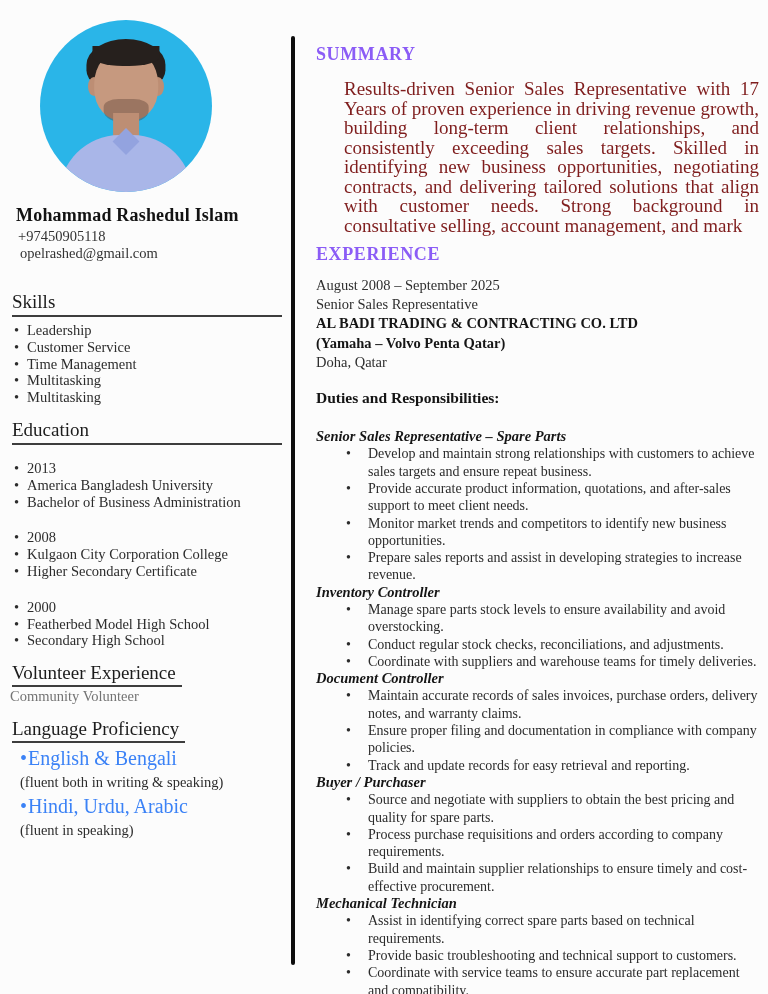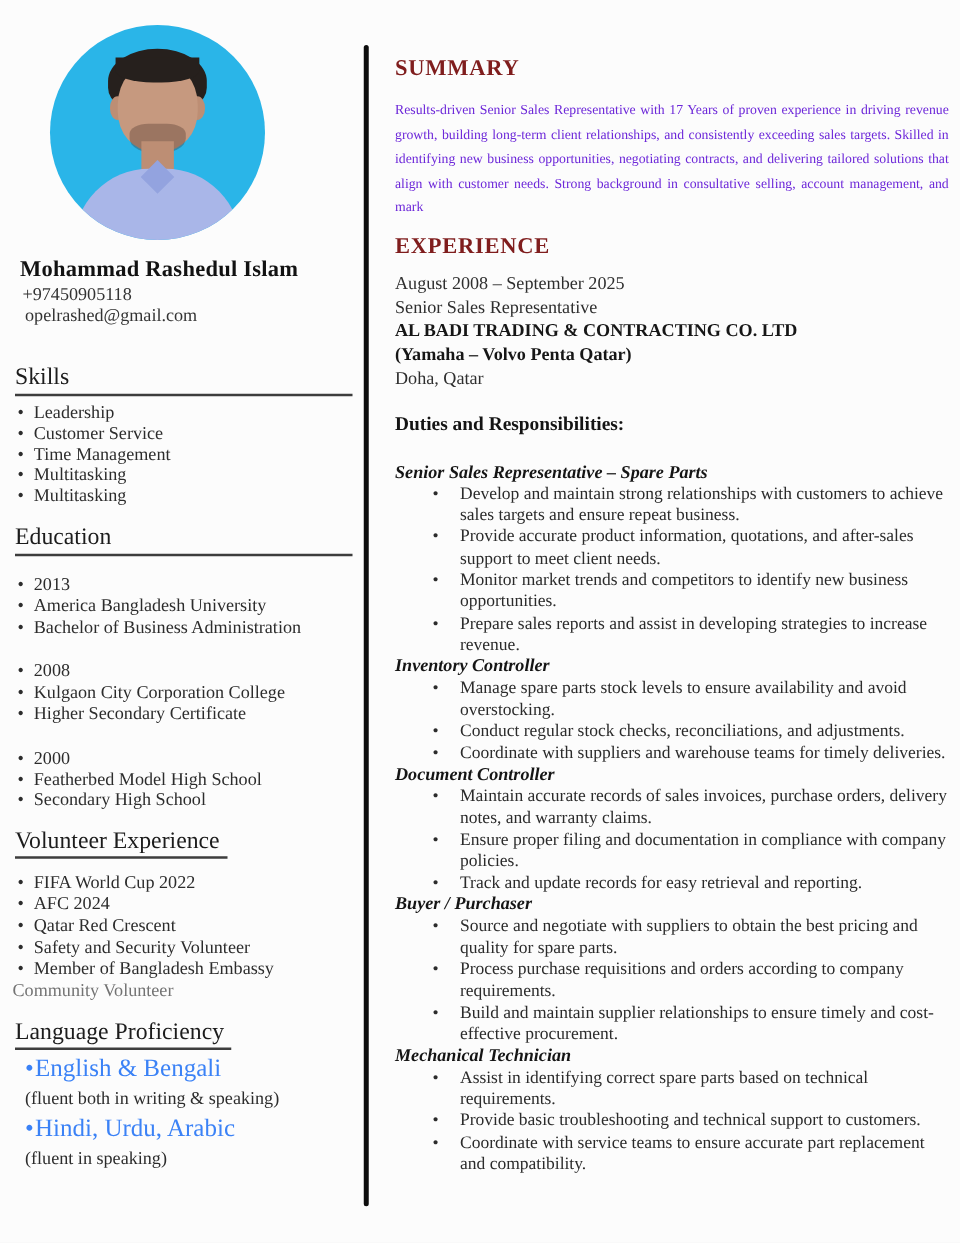--- a/index.html
+++ b/index.html
@@ -92,28 +92,28 @@
   .vol-list li{line-height:17.2px;}
   .vol-cont{font-size:14.5px;line-height:17px;color:#737373;margin:1px 0 0 0;}
   .lang-wrap{margin:6px 0 0 10px;}
   .lang-label{font-size:20px;line-height:17px;color:#3b82f6;margin-top:7px;}
   .lang-label::before{content:"\2022";margin-right:1px;}
   .lang-note{font-size:14.5px;line-height:17px;color:#2c2c2c;margin-top:7px;}
 
   
   .main{position:absolute;left:316px;top:0;width:443px;}
   .main-h{
-    font-size:18px;font-weight:bold;color:#7f1d1d;letter-spacing:.6px;
+    font-size:18px;font-weight:bold;color:#8b5cf6;letter-spacing:.6px;
     line-height:21px;
   }
   .main-h.summary{margin-top:44px;}
   .main-h.experience{margin-top:9px;}
   .summary-text{
-    margin-top:14px;font-size:11px;line-height:19.5px;
-    text-align:justify;color:#6d28d9;
+    margin-top:14px;font-size:19px;line-height:19.5px;
+    text-align:justify;color:#7f1d1d;margin-left:28px;
   }
   .exp-lines{margin-top:11px;font-size:14.5px;line-height:19.2px;color:#2e2e2e;}
   .exp-lines .b{font-weight:bold;color:#161616;}
   .duties-h{
     margin-top:17px;font-size:15.5px;font-weight:bold;color:#141414;
     line-height:18px;
   }
   .duty-title{
     font-size:14.5px;font-weight:bold;color:#151515;line-height:17.3px;font-style:italic;
   }
@@ -176,27 +176,20 @@
       <ul class="side-list edu-group" style="margin-bottom:0">
         <li>2000</li>
         <li>Featherbed Model High School</li>
         <li>Secondary High School</li>
       </ul>
     </div>
 
     <div class="side-h-under">
       <span>Volunteer Experience</span>
     </div>
-    <ul class="side-list vol-list" style="margin-top:11px">
-      <li>FIFA World Cup 2022</li>
-      <li>AFC 2024</li>
-      <li>Qatar Red Crescent</li>
-      <li>Safety and Security Volunteer</li>
-      <li>Member of Bangladesh Embassy</li>
-    </ul>
     <div class="vol-cont">Community Volunteer</div>
 
     <div class="side-h-under">
       <span>Language Proficiency</span>
     </div>
     <div class="lang-wrap">
       <div class="lang-label">English &amp; Bengali</div>
       <div class="lang-note">(fluent both in writing &amp; speaking)</div>
       <div class="lang-label">Hindi, Urdu, Arabic</div>
       <div class="lang-note">(fluent in speaking)</div>

